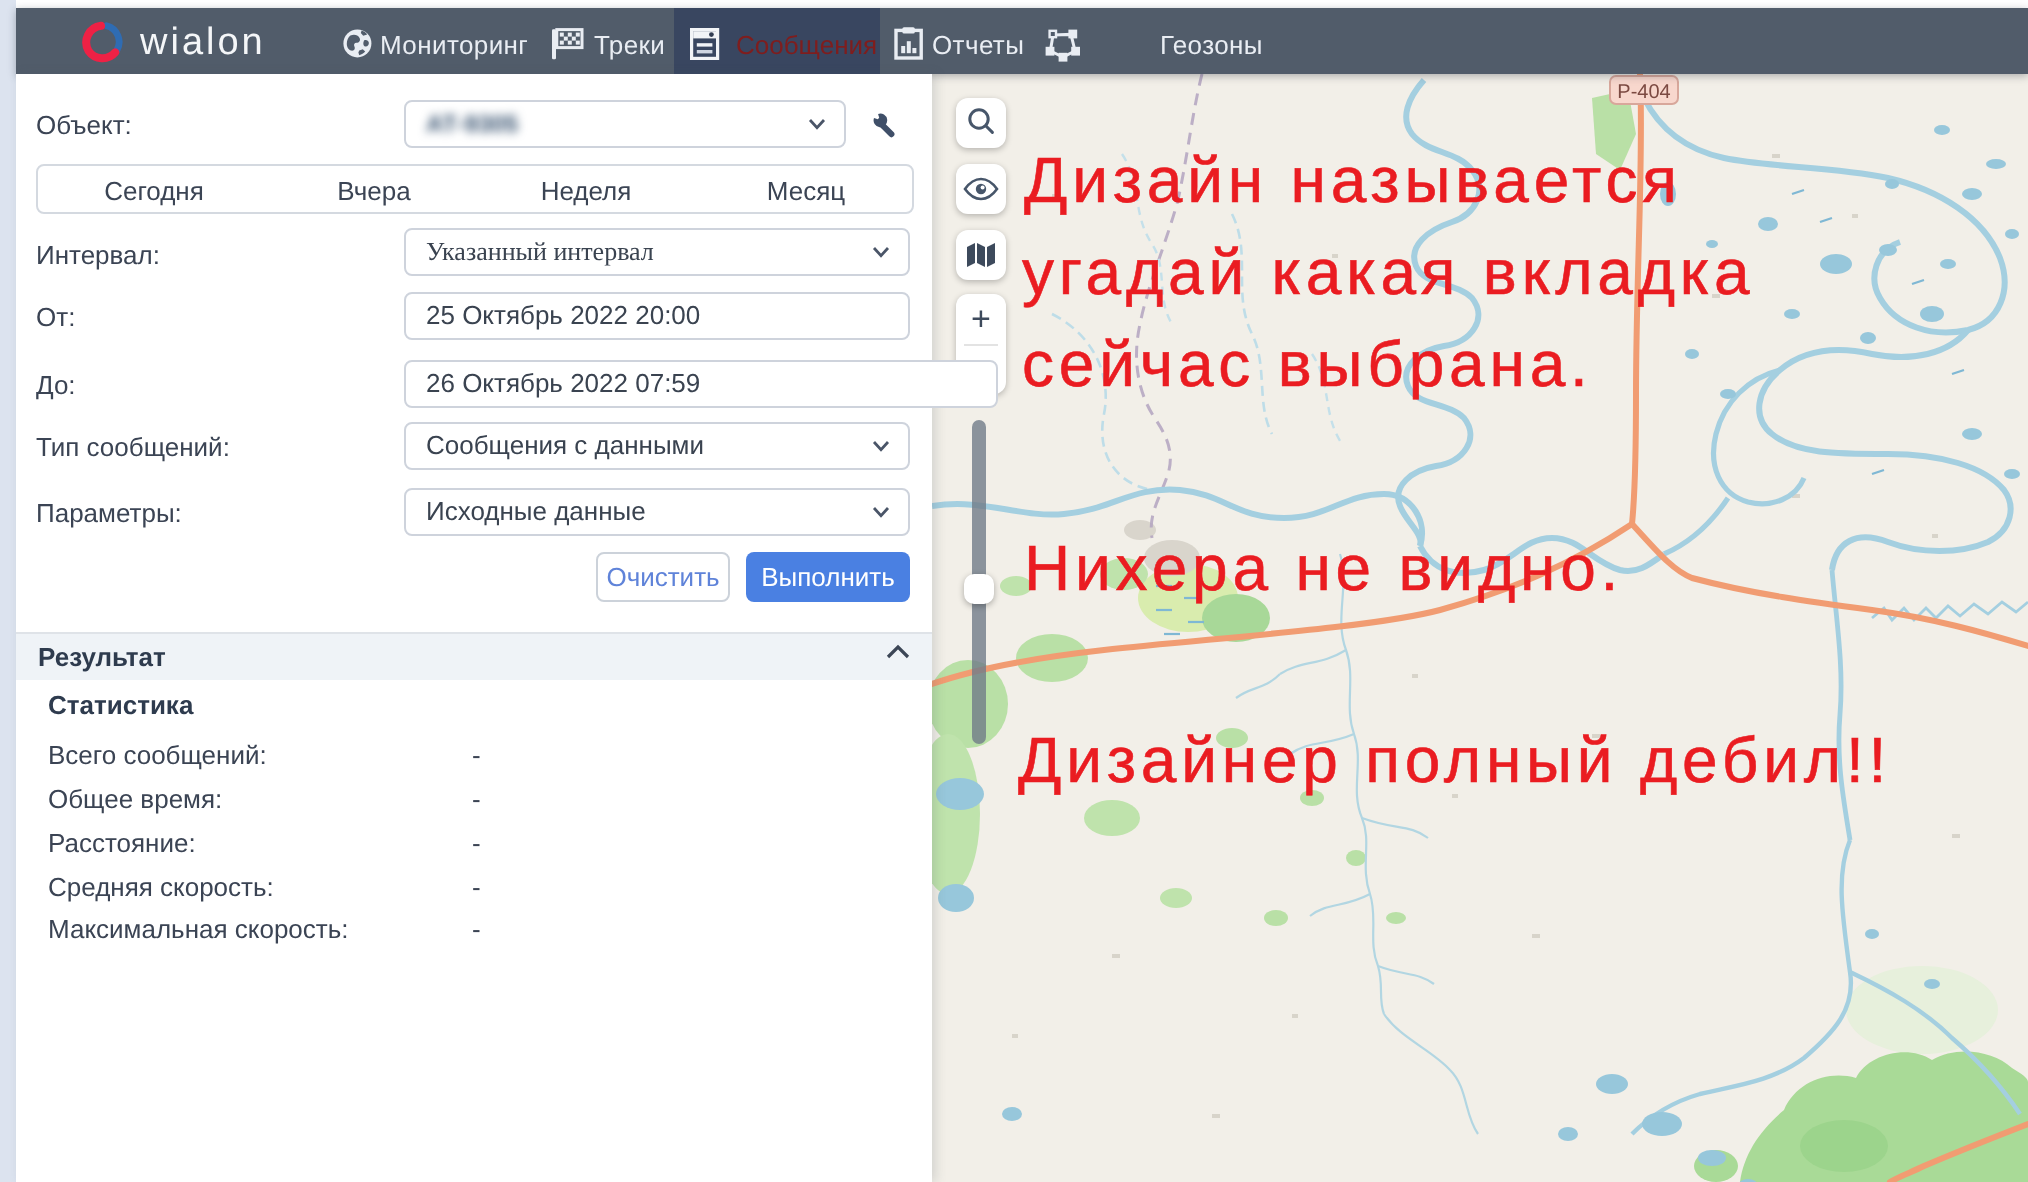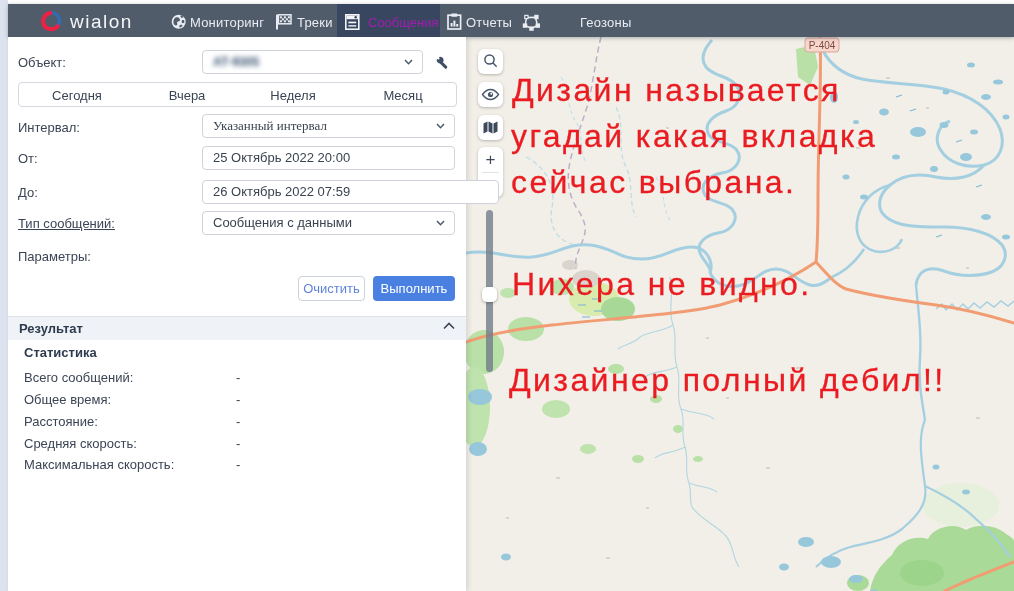--- a/index.html
+++ b/index.html
@@ -226,21 +226,21 @@
   </svg>
   <div class="abs" style="left:297px;top:15px;font-size:13px;color:#e9edf3;letter-spacing:0.2px;">Треки</div>
 
   <svg class="abs" style="left:345px;top:14px;" width="15" height="16" viewBox="0 0 15 16">
     <rect x="0.8" y="0.8" width="13" height="14.4" fill="none" stroke="#f2f4f7" stroke-width="1.6"></rect>
     <rect x="1.6" y="1.6" width="11.4" height="3.6" fill="#f2f4f7"></rect>
     <circle cx="10.7" cy="3.3" r="1.2" fill="#323d52"></circle>
     <rect x="3.4" y="7.6" width="7.8" height="1.7" fill="#f2f4f7"></rect>
     <rect x="3.4" y="11" width="7.8" height="1.7" fill="#cfd6e2"></rect>
   </svg>
-  <div class="abs" style="left:368px;top:15px;font-size:13px;color:#a21caf;">Сообщения</div>
+  <div class="abs" style="left:368px;top:15px;font-size:13px;color:#7f1d1d;">Сообщения</div>
 
   <svg class="abs" style="left:447px;top:13px;" width="15" height="17" viewBox="0 0 15 17">
     <rect x="1" y="2.2" width="12.6" height="13.8" fill="none" stroke="#e9edf3" stroke-width="1.7"></rect>
     <rect x="4.2" y="0.6" width="6.2" height="3.2" rx="0.8" fill="#e9edf3"></rect>
     <rect x="3.6" y="10" width="2" height="3.6" fill="#e9edf3"></rect>
     <rect x="6.4" y="7.6" width="2" height="6" fill="#e9edf3"></rect>
     <rect x="9.2" y="11" width="2" height="2.6" fill="#e9edf3"></rect>
   </svg>
   <div class="abs" style="left:466px;top:15px;font-size:13px;color:#e9edf3;letter-spacing:0.2px;">Отчеты</div>
 
@@ -283,28 +283,33 @@
         <path d="M1,1 L4.5,4.8 L8,1" fill="none" stroke="#4a5568" stroke-width="1.4"></path>
       </svg>
   </div>
 
   <div class="abs lbl" style="left:18px;top:151px;">От:</div>
   <div class="inp" style="left:202px;top:145.5px;width:253px;">25 Октябрь 2022 20:00</div>
 
   <div class="abs lbl" style="left:18px;top:185px;">До:</div>
   <div class="inp" style="left:202px;top:179.5px;width:297px;">26 Октябрь 2022 07:59</div>
 
-  <div class="abs lbl" style="left:18px;top:216px;text-decoration:underline;">Тип сообщений:</div>
+  <div class="abs lbl" style="left:18px;top:216px;">Тип сообщений:</div>
   <div class="inp" style="left:202px;top:210.5px;width:253px;">Сообщения с данными
     <svg class="chev" width="9" height="6">
         <path d="M1,1 L4.5,4.8 L8,1" fill="none" stroke="#4a5568" stroke-width="1.4"></path>
       </svg>
   </div>
 
   <div class="abs lbl" style="left:18px;top:249px;">Параметры:</div>
+  <div class="inp" style="left:202px;top:243.5px;width:253px;">Исходные данные
+    <svg class="chev" width="9" height="6">
+        <path d="M1,1 L4.5,4.8 L8,1" fill="none" stroke="#4a5568" stroke-width="1.4"></path>
+      </svg>
+  </div>
 
   <div class="abs" style="left:298px;top:275.5px;width:67px;height:25px;background:#fff;border:1px solid #ccd2da;border-radius:4px;
     font-size:13px;color:#5f83d9;text-align:center;line-height:23px;">Очистить</div>
   <div class="abs" style="left:373px;top:275.5px;width:82px;height:25px;background:#4a80e2;border-radius:4px;
     font-size:13px;color:#fff;text-align:center;line-height:25px;">Выполнить</div>
 
   <div class="abs" style="left:8px;top:316px;width:458px;height:24px;background:#eff3f7;border-top:1px solid #dfe3e8;"></div>
   <div class="abs" style="left:19px;top:321px;font-size:13px;font-weight:bold;color:#2e3b4e;">Результат</div>
   <svg class="abs" style="left:443px;top:322px;" width="12" height="8">
       <path d="M1,6.5 L6,1.5 L11,6.5" fill="none" stroke="#3c4656" stroke-width="1.6"></path>

